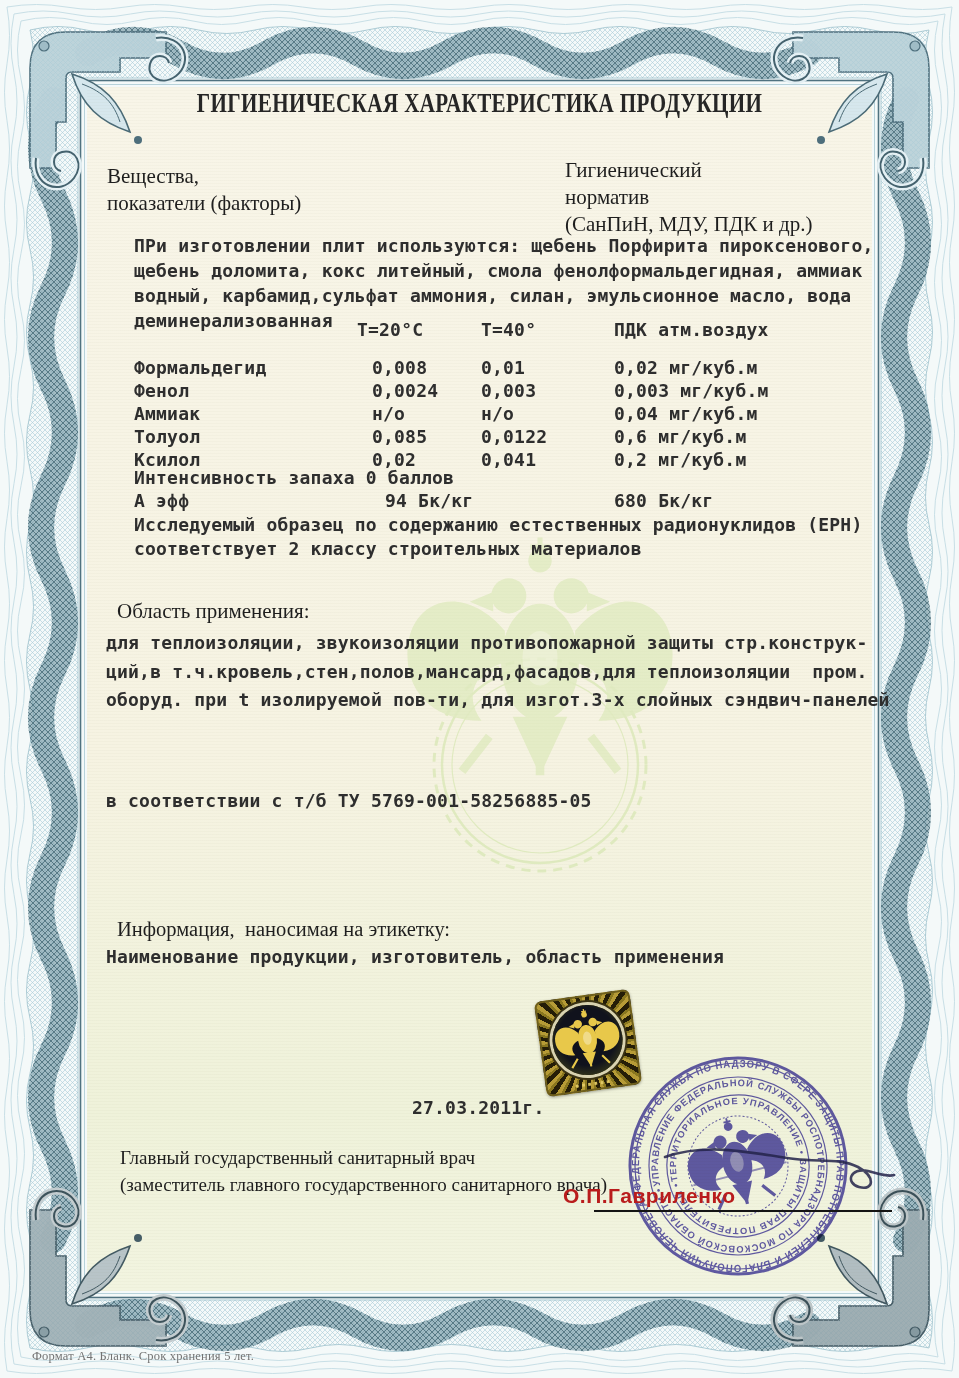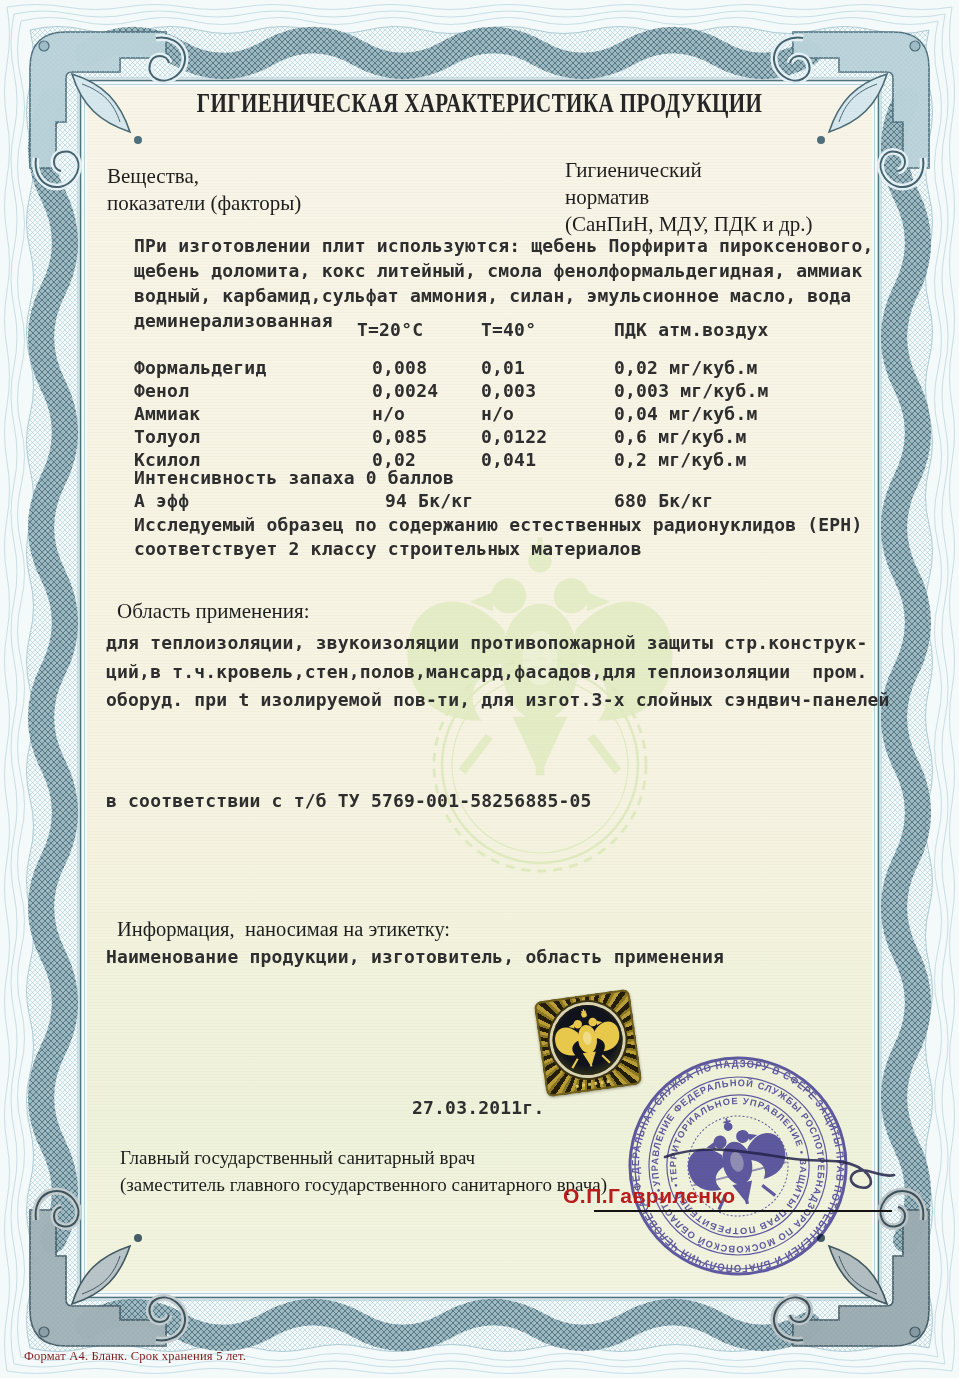--- a/index.html
+++ b/index.html
@@ -25,21 +25,21 @@
         box-shadow:0 0 0 2px #6e5f1d inset,0 1px 3px rgba(0,0,0,.35);}
   #holo .disc{position:absolute;left:13px;top:10px;width:70px;height:70px;border-radius:50%;
         background:radial-gradient(circle at 50% 45%,#10121c 55%,#2a2c1a 72%,#0c0e16 100%);
         box-shadow:0 0 0 3px #d8d2b0,0 0 0 5px #3a3212;}
   #holo .marks{position:absolute;left:0;right:0;bottom:3px;text-align:center;
         color:#e6cf6a;font-family:"DejaVu Sans Mono",monospace;font-size:7px;letter-spacing:2px;opacity:.9;}
   
   #sig-name{left:563px;top:1184px;font-family:"Liberation Sans",sans-serif;
         font-weight:700;font-size:21px;letter-spacing:.5px;color:#b91c1c;}
   #sig-line{left:594px;top:1210px;width:298px;height:2px;background:#141414;}
-  #footer-note{left:24px;top:1349px;font-size:12.5px;color:#7f1d1d;letter-spacing:.2px;text-align:center;}
+  #footer-note{left:32px;top:1349px;font-size:12.5px;color:#737373;letter-spacing:.2px;text-align:center;}
   .stamp{mix-blend-mode:multiply;}
 </style>
 </head>
 <body>
 
 <svg width="0" height="0" style="position:absolute" aria-hidden="true">
   <defs>
     <g id="eagle" fill="currentColor">
       <ellipse cx="0" cy="-2" rx="10" ry="15"></ellipse>
       <circle cx="-8" cy="-19" r="4.5"></circle>

